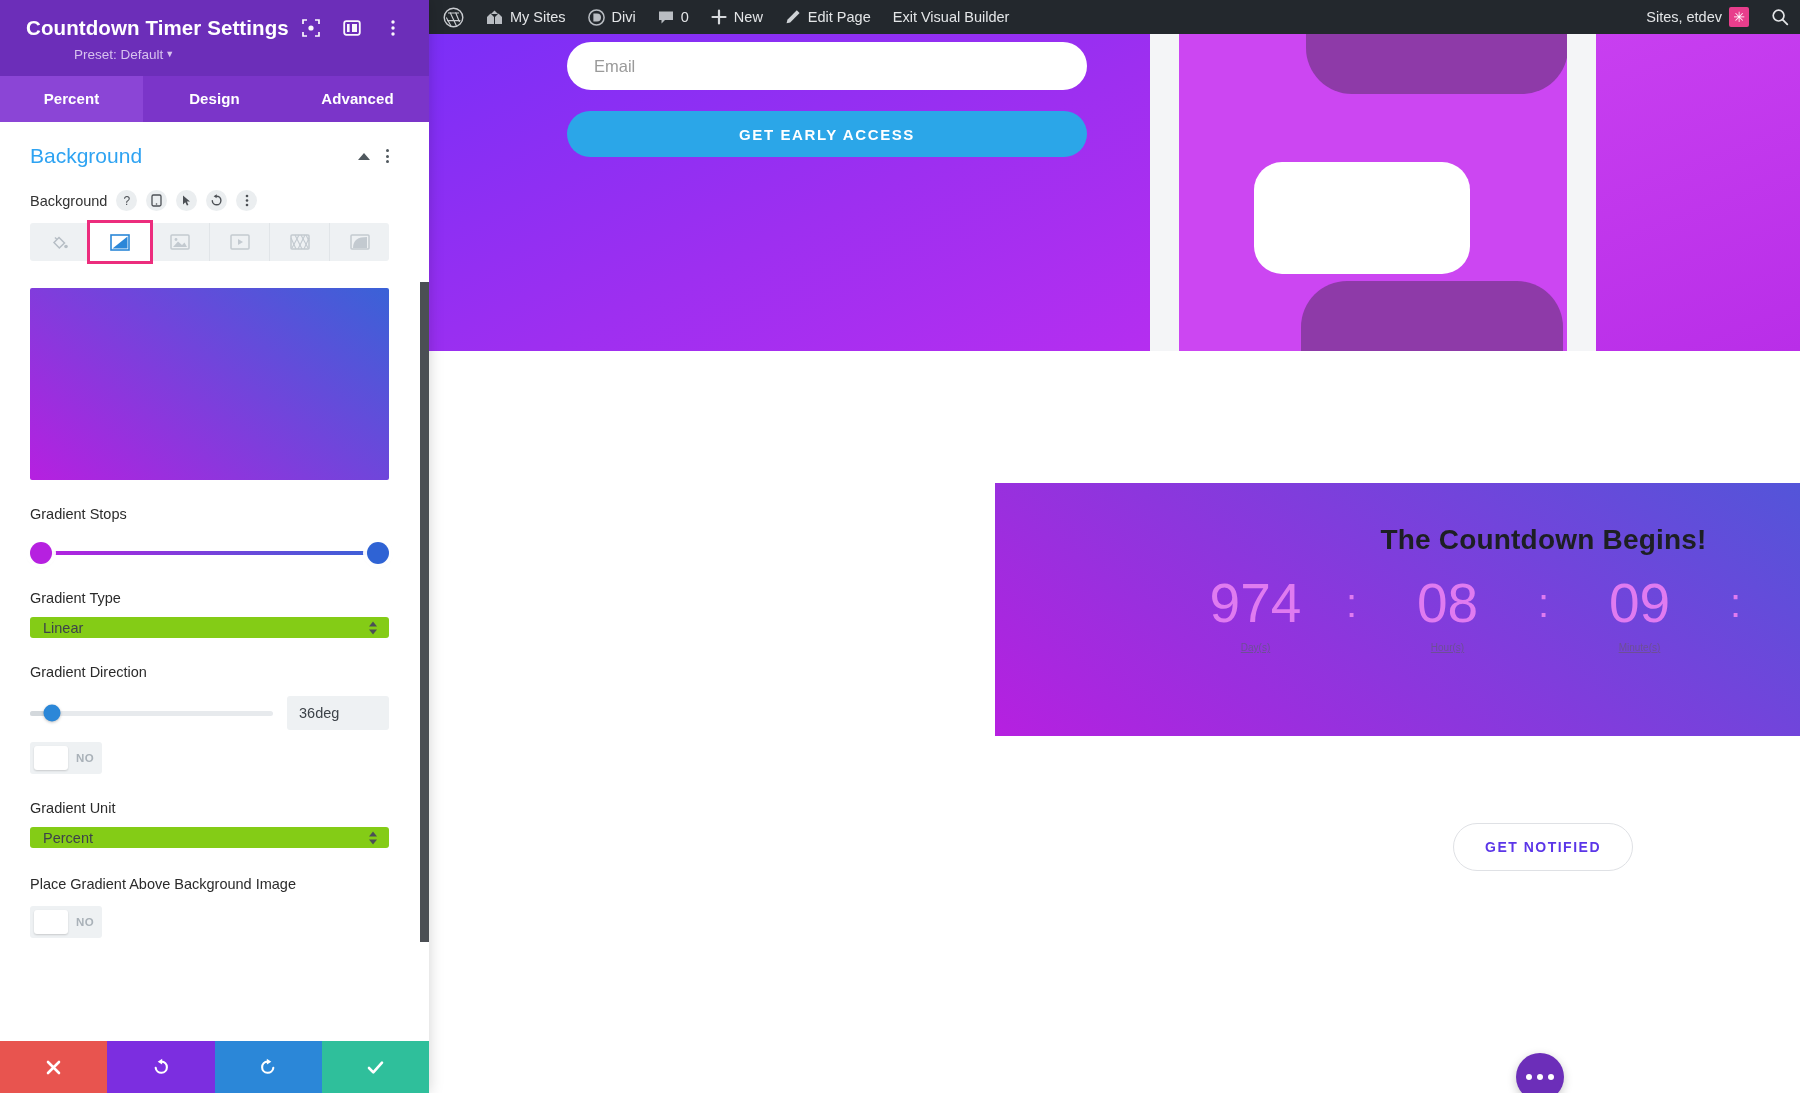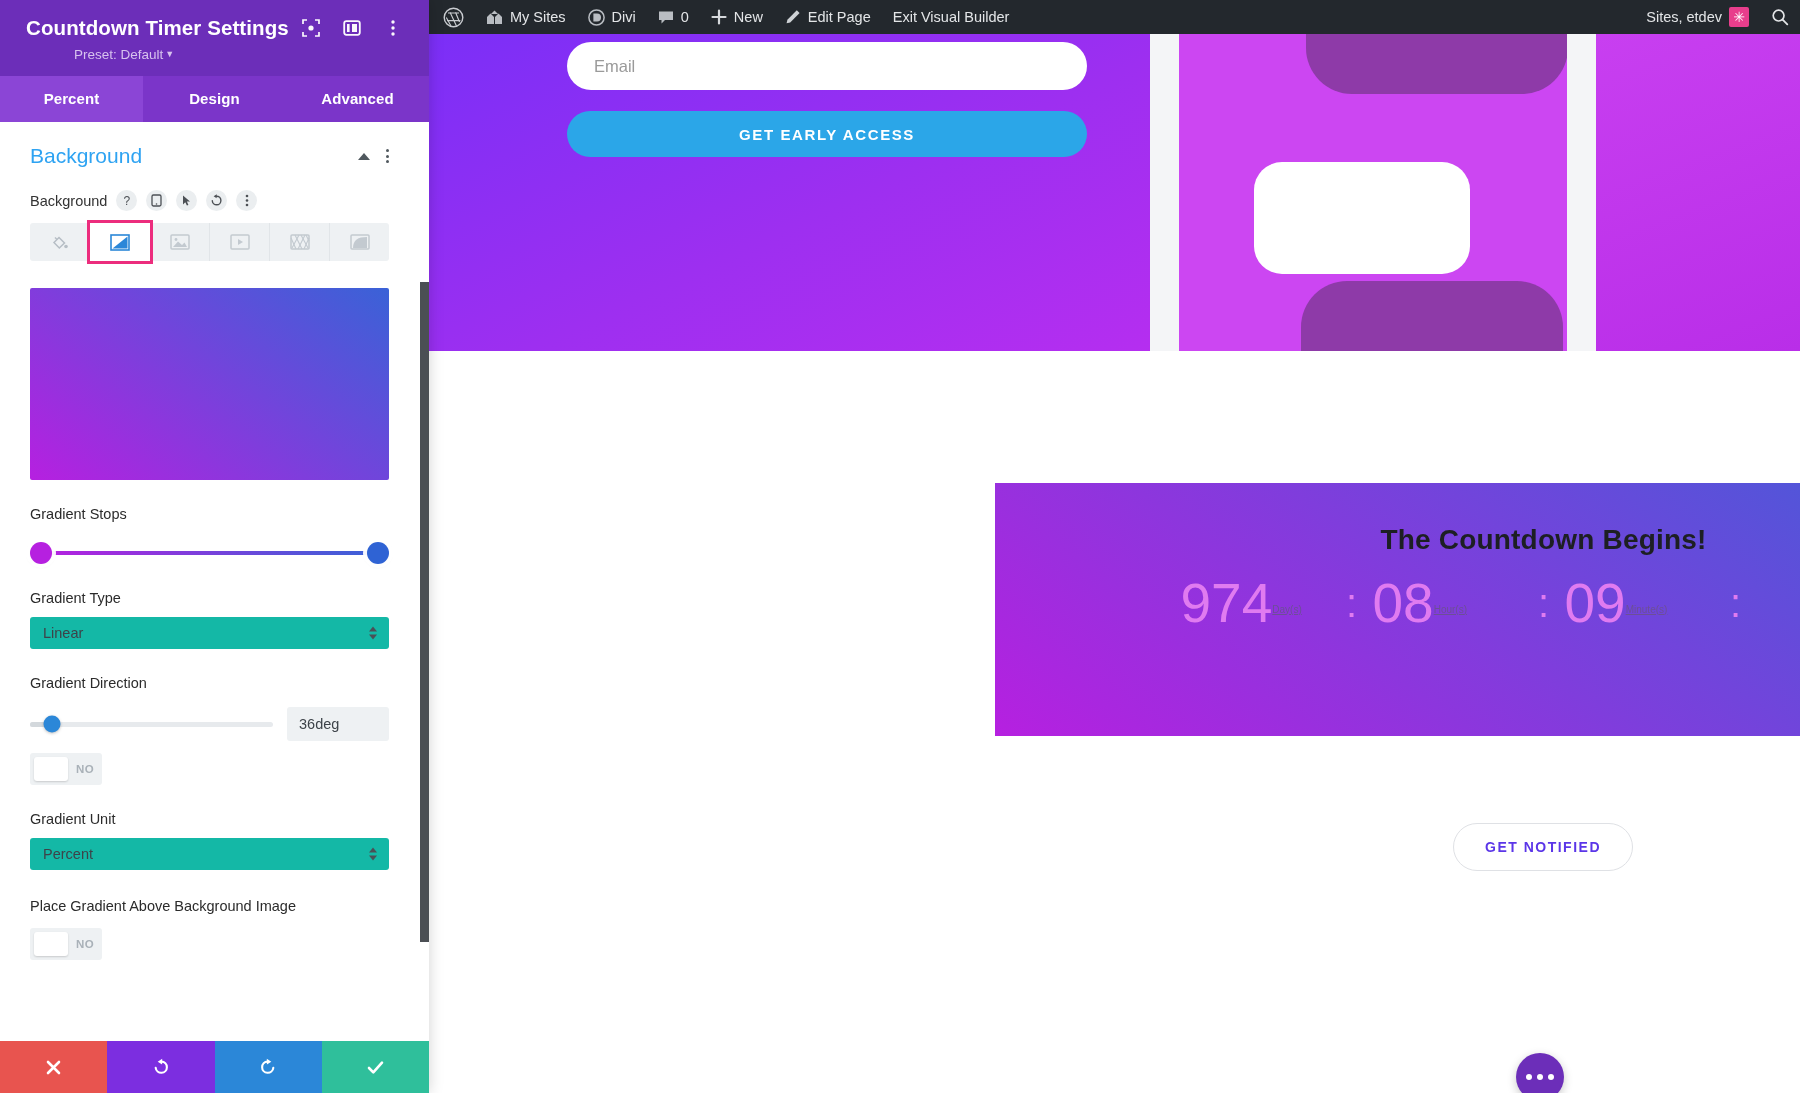--- a/index.html
+++ b/index.html
@@ -114,22 +114,22 @@
   .stop-handle {
     position: absolute; top: 0; width: 22px; height: 22px; border-radius: 50%;
     box-shadow: 0 0 0 4px rgba(255,255,255,.95), 0 1px 4px rgba(0,0,0,.22);
     cursor: pointer;
   }
   .stop-a { left: 0; background: #b620e0; }
   .stop-b { right: 0; background: #2f63d4; }
 
   .select-wrap { margin: 11px 30px 0 30px; position: relative; }
   .fake-select {
-    background: #14b8a6; border: none; border-radius: 3px;
-    height: 32px; display: flex; align-items: center;
+    background: #84cc16; border: none; border-radius: 3px;
+    height: 21px; display: flex; align-items: center;
     padding: 0 30px 0 13px; font-size: 14.5px; color: #3d4349; cursor: pointer;
   }
   .sel-arrows {
     position: absolute; right: 12px; top: 50%; transform: translateY(-50%);
     display: flex; flex-direction: column; gap: 3px; pointer-events: none;
   }
   .sel-arrows .up { width:0;height:0;border-left:4px solid transparent;border-right:4px solid transparent;border-bottom:5px solid #4a5056; }
   .sel-arrows .dn { width:0;height:0;border-left:4px solid transparent;border-right:4px solid transparent;border-top:5px solid #4a5056; }
 
   .range-row { display: flex; align-items: center; gap: 14px; margin: 16px 30px 0 30px; }
@@ -229,21 +229,21 @@
 
   .countdown-module {
     position: absolute; left: 566px; top: 449px; width: 1097px; height: 253px;
     background: linear-gradient(36deg, #b620e0 0%, #3a62d7 100%);
     display: flex; flex-direction: column; align-items: center;
   }
   .cd-title {
     margin-top: 41px; font-size: 28px; color: #1d1f23; font-weight: bold; letter-spacing: .2px;
   }
   .cd-row { display: flex; align-items: flex-start; margin-top: 20px; }
-  .cd-cell { display: flex; flex-direction: row; align-items: center; width: 150px; }
+  .cd-cell { display: flex; flex-direction: column; align-items: center; width: 150px; }
   .cd-num { font-size: 55px; line-height: 1; color: #e07bf0; font-weight: normal; }
   .cd-lab { font-size: 10px; color: #6d4f96; margin-top: 11px; text-decoration: underline; }
   .cd-sep { font-size: 40px; color: #e07bf0; width: 42px; text-align: center; line-height: 1.35; }
 
   .notify-btn {
     position: absolute; left: 1024px; top: 789px; width: 180px; height: 48px;
     border: 1px solid #dfe1e5; border-radius: 26px; background: #fff;
     display: flex; align-items: center; justify-content: center;
     color: #5b36e8; font-size: 14px; font-weight: bold; letter-spacing: 1.5px; cursor: pointer;
   }

